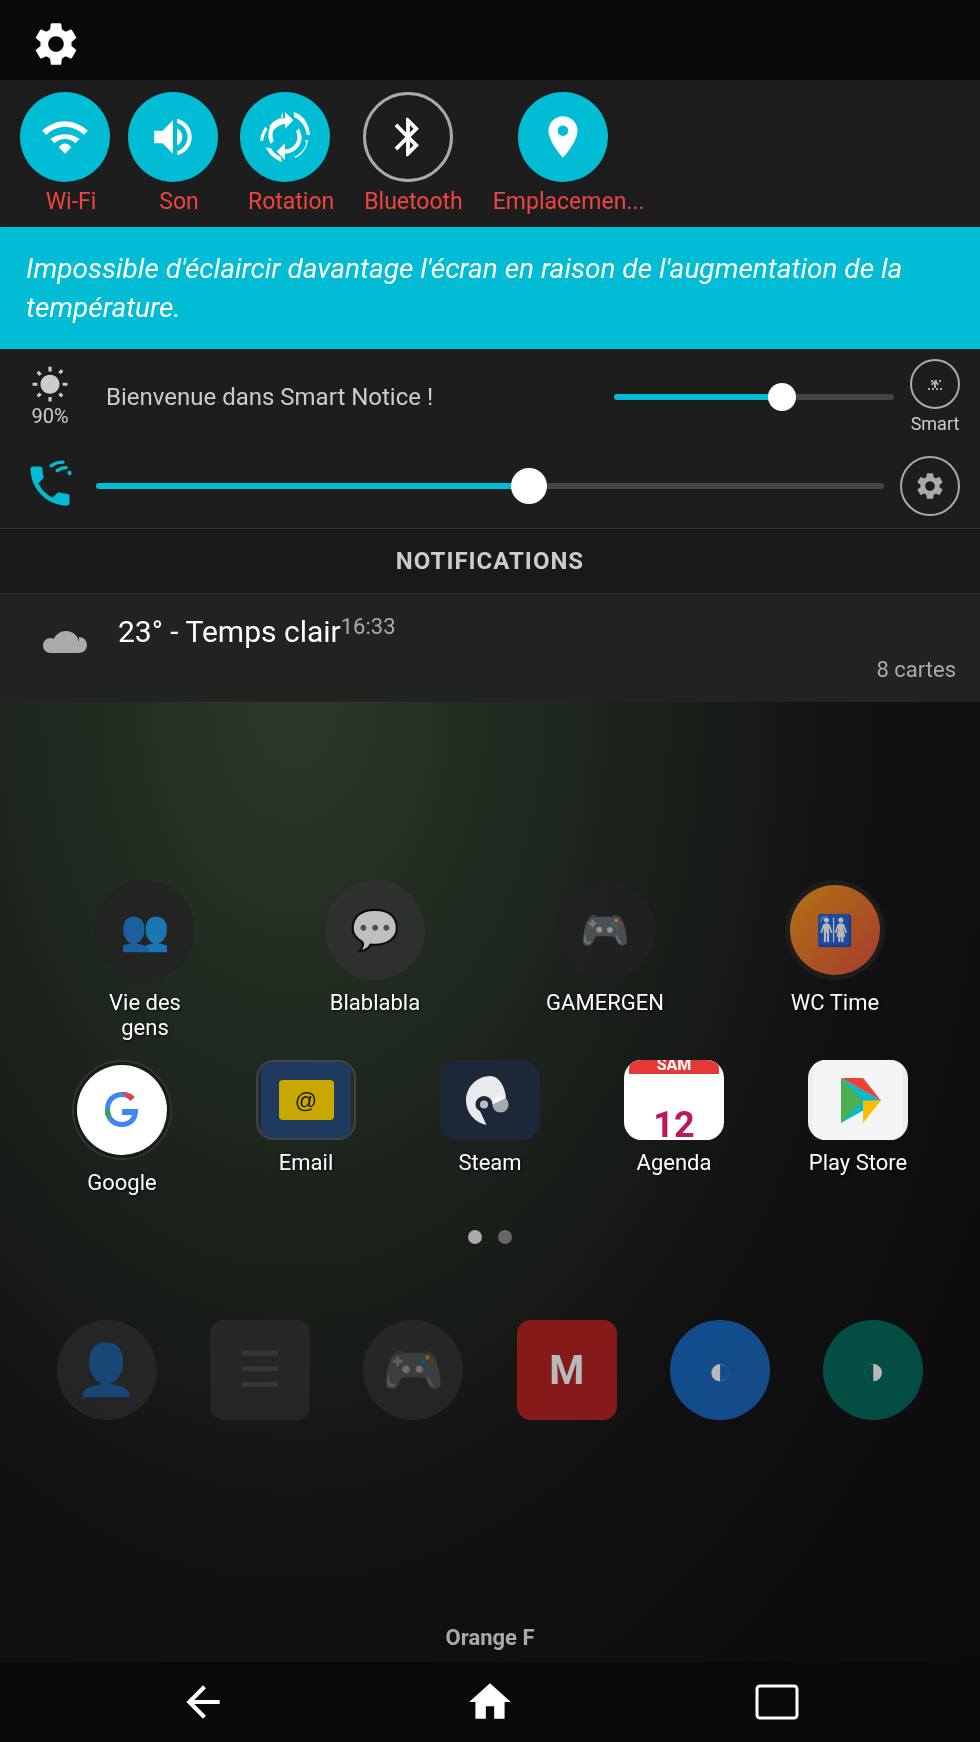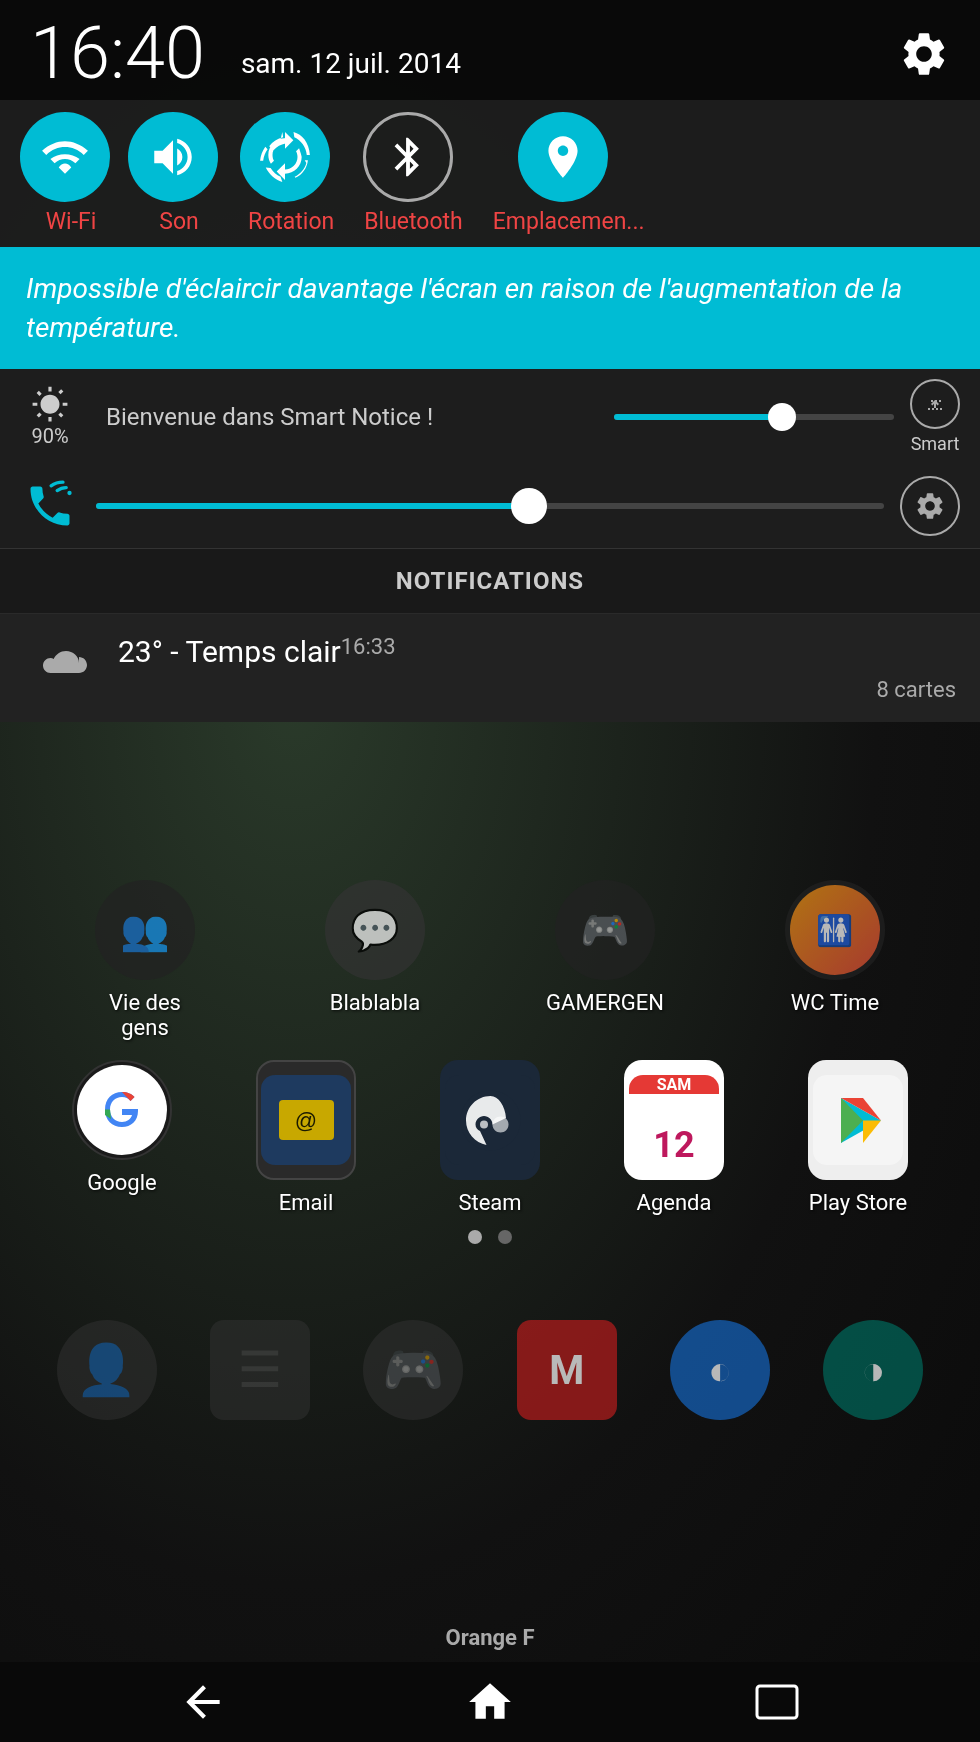--- a/index.html
+++ b/index.html
@@ -407,21 +407,21 @@
       height: 100px;
       border-radius: 50%;
       overflow: hidden;
       display: flex;
       align-items: center;
       justify-content: center;
     }
 
     .rounded-app {
       width: 100px;
-      height: 120px;
+      height: 80px;
       border-radius: 18px;
       overflow: hidden;
       display: flex;
       align-items: center;
       justify-content: center;
     }
   </style>
 </head>
 <body>
 
@@ -555,24 +555,20 @@
     <div style="width:100px;height:100px;border-radius:50%;background:#00695c;opacity:0.7;overflow:hidden;display:flex;align-items:center;justify-content:center;">
       <span style="font-size:40px; color:white;">◑</span>
     </div>
   </div>
 
 </div>
 
 <div class="notification-panel">
 
   <div class="status-bar">
-    <div style="display:flex; align-items:flex-end; gap: 16px;">
-      <span class="status-time">16:40</span>
-      <span class="status-date">sam. 12 juil. 2014</span>
-    </div>
     <div class="status-right">
       <svg class="gear-icon-status" viewBox="0 0 24 24" fill="white">
         <path d="M19.14,12.94c0.04-0.3,0.06-0.61,0.06-0.94c0-0.32-0.02-0.64-0.07-0.94l2.03-1.58 c0.18-0.14,0.23-0.41,0.12-0.61l-1.92-3.32c-0.12-0.22-0.37-0.29-0.59-0.22l-2.39,0.96c-0.5-0.38-1.03-0.7-1.62-0.94 L14.4,2.81c-0.04-0.24-0.24-0.41-0.48-0.41h-3.84c-0.24,0-0.43,0.17-0.47,0.41L9.25,5.35C8.66,5.59,8.12,5.92,7.63,6.29 L5.24,5.33c-0.22-0.08-0.47,0-0.59,0.22L2.74,8.87C2.62,9.08,2.66,9.34,2.86,9.48l2.03,1.58C4.84,11.36,4.8,11.69,4.8,12 s0.02,0.64,0.07,0.94l-2.03,1.58c-0.18,0.14-0.23,0.41-0.12,0.61l1.92,3.32c0.12,0.22,0.37,0.29,0.59,0.22l2.39-0.96 c0.5,0.38,1.03,0.7,1.62,0.94l0.36,2.54c0.05,0.24,0.24,0.41,0.48,0.41h3.84c0.24,0,0.44-0.17,0.47-0.41l0.36-2.54 c0.59-0.24,1.13-0.56,1.62-0.94l2.39,0.96c0.22,0.08,0.47,0,0.59-0.22l1.92-3.32c0.12-0.22,0.07-0.47-0.12-0.61L19.14,12.94z M12,15.6c-1.98,0-3.6-1.62-3.6-3.6s1.62-3.6,3.6-3.6s3.6,1.62,3.6,3.6S13.98,15.6,12,15.6z"></path>
       </svg>
     </div>
   </div>
 
   <div class="quick-toggles">
 
     <div class="toggle-btn">

